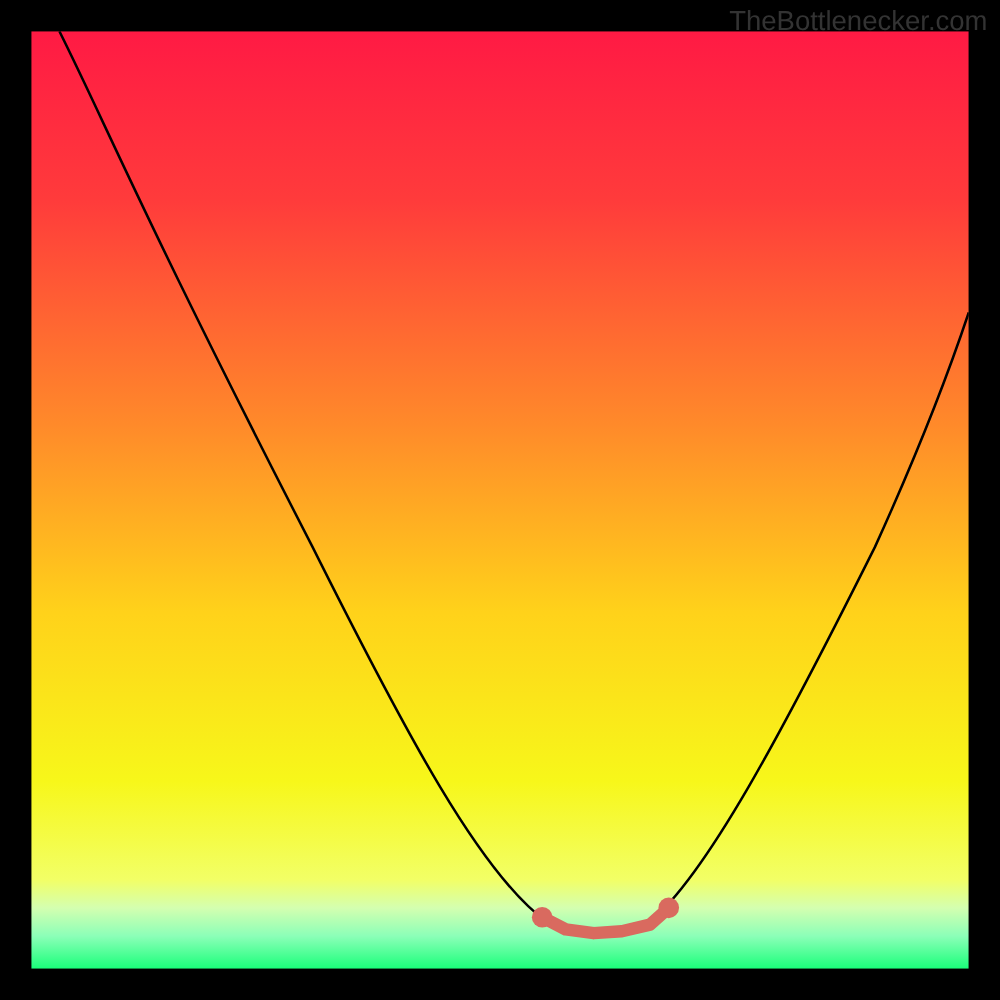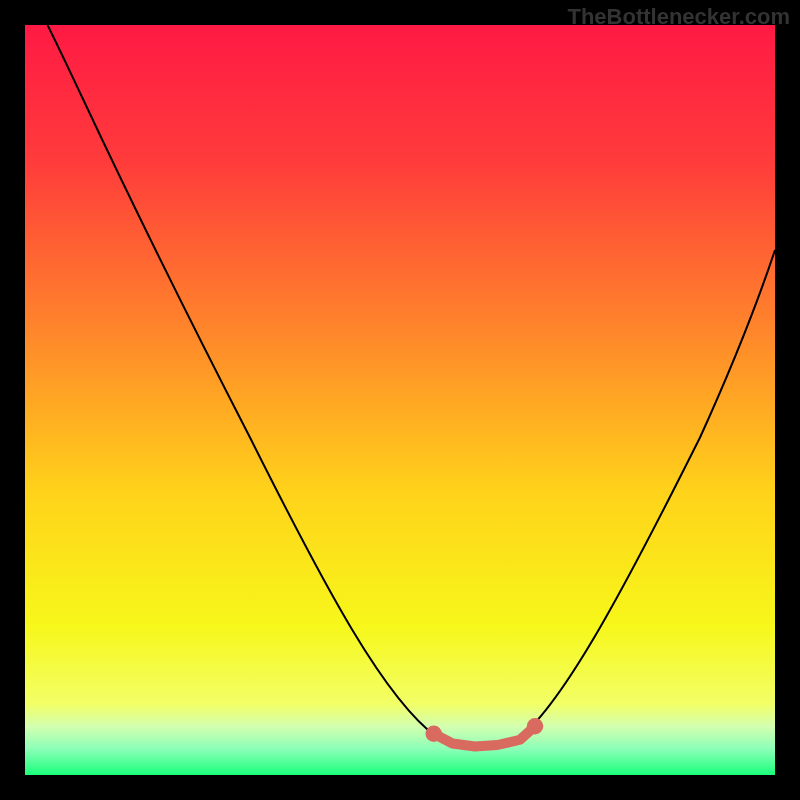--- a/index.html
+++ b/index.html
@@ -10,21 +10,21 @@
     background: #000;
     position: relative;
   }
   .watermark {
     position: absolute;
     top: 4px;
     right: 10px;
     color: #333;
     font-family: Arial, Helvetica, sans-serif;
     font-size: 22px;
-    font-weight: bold;
+    font-weight: normal;
     z-index: 10;
   }
   .plot {
     position: absolute;
     left: 25px;
     top: 25px;
     width: 750px;
     height: 750px;
   }
 </style>

